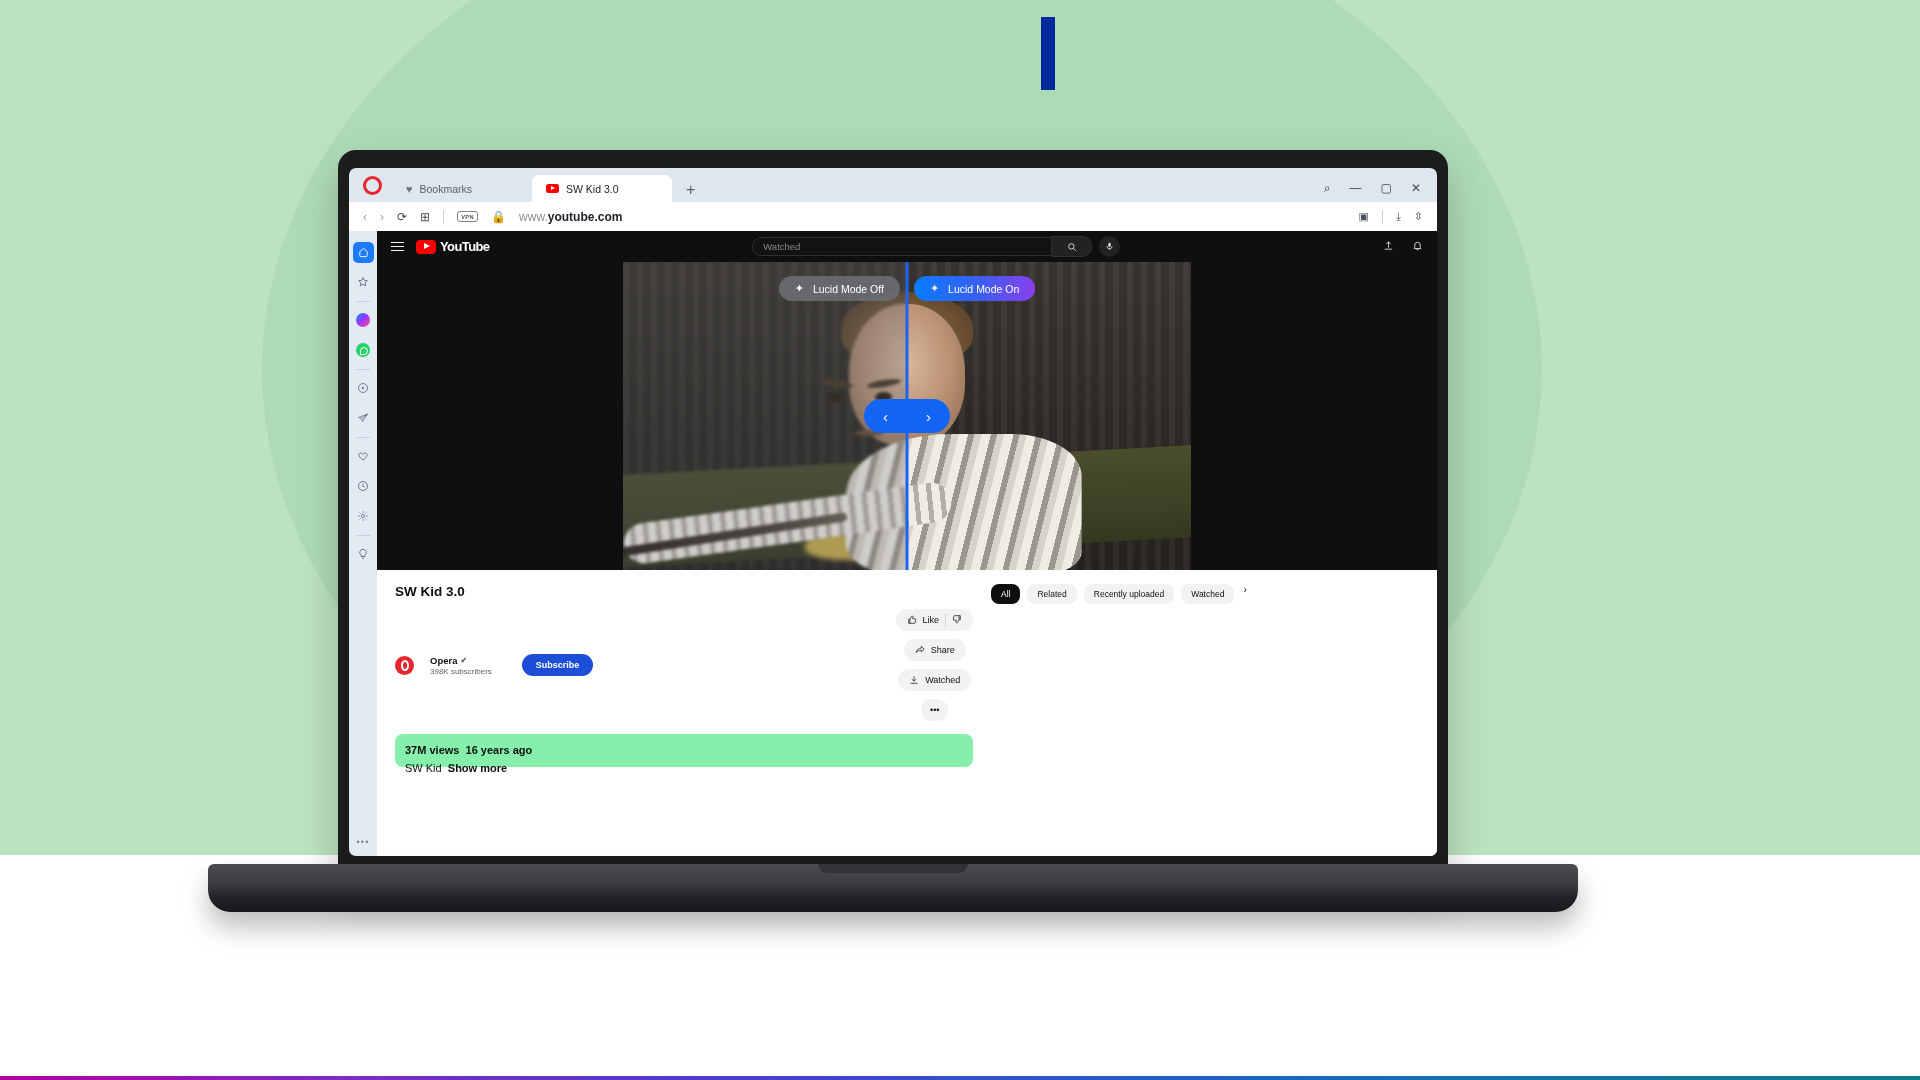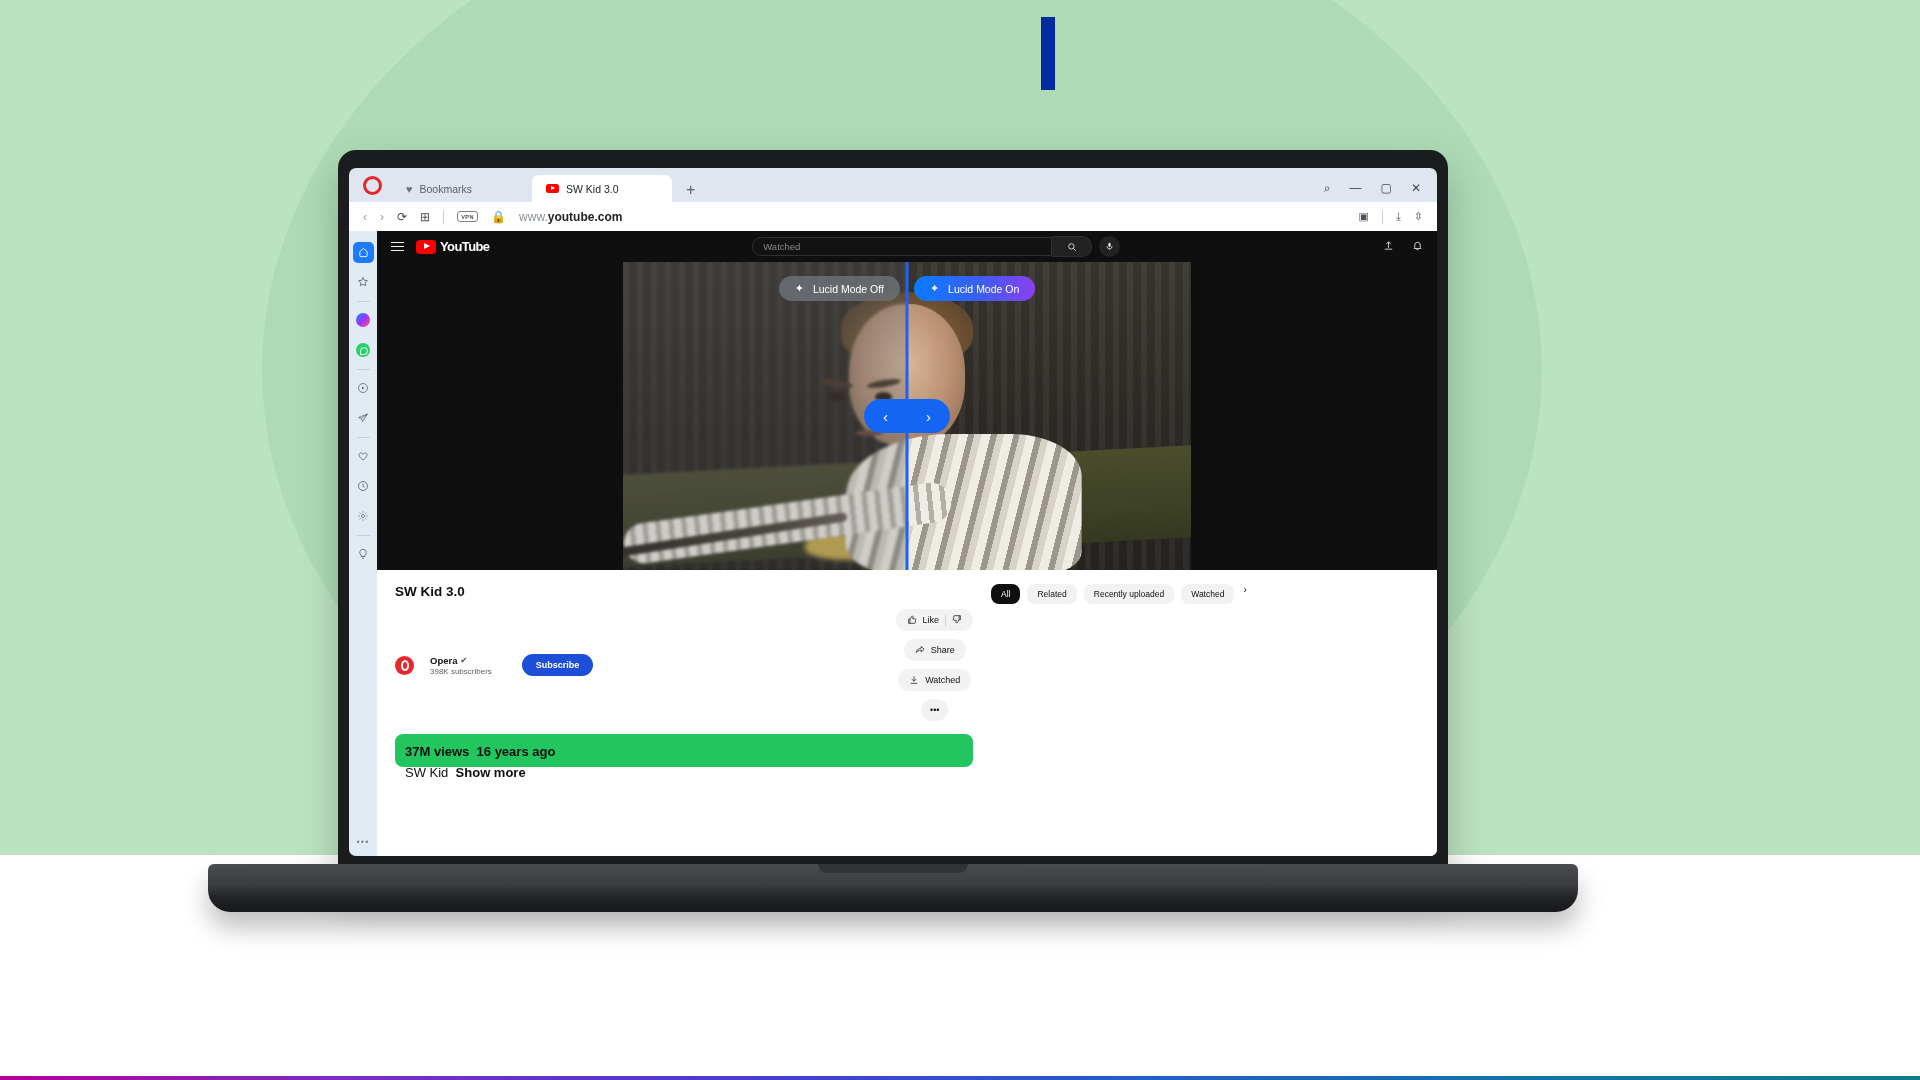--- a/index.html
+++ b/index.html
@@ -242,22 +242,22 @@
     border-radius:13px; padding:6px 14px; border:none;
   }
   .actions { display:flex; align-items:center; gap:8px;flex-direction:column; }
   .pill {
     display:flex; align-items:center; gap:6px; background:#f2f2f2; color:#0f0f0f;
     border-radius:13px; height:22px; padding:0 11px; font-size:9px; border:none; white-space:nowrap;
   }
   .pill.icononly { padding:0 9px; }
   .pilldiv { width:1px; height:13px; background:#d5d5d5; }
   .descbox {
-    margin-top:13px; background:#22c55e; border-radius:8px; padding:8px 10px;
-    font-size:13px; color:#0f0f0f; line-height:1.6; height:33px;
+    margin-top:13px; background:#86efac; border-radius:8px; padding:8px 10px;
+    font-size:11px; color:#0f0f0f; line-height:1.6; height:33px;
   }
   .descbox b { font-weight:bold; }
   .secondary { flex:1; min-width:0; }
   .filters { display:flex; align-items:flex-start; gap:7px; }
   .fchip {
     background:#f2f2f2; color:#0f0f0f; font-size:8.5px; border-radius:8px;
     padding:5px 10px; white-space:nowrap; border:none;
   }
   .fchip.active { background:#0f0f0f; color:#fff; }
   .fchev { color:#0f0f0f; font-size:10px; padding-left:2px; }

